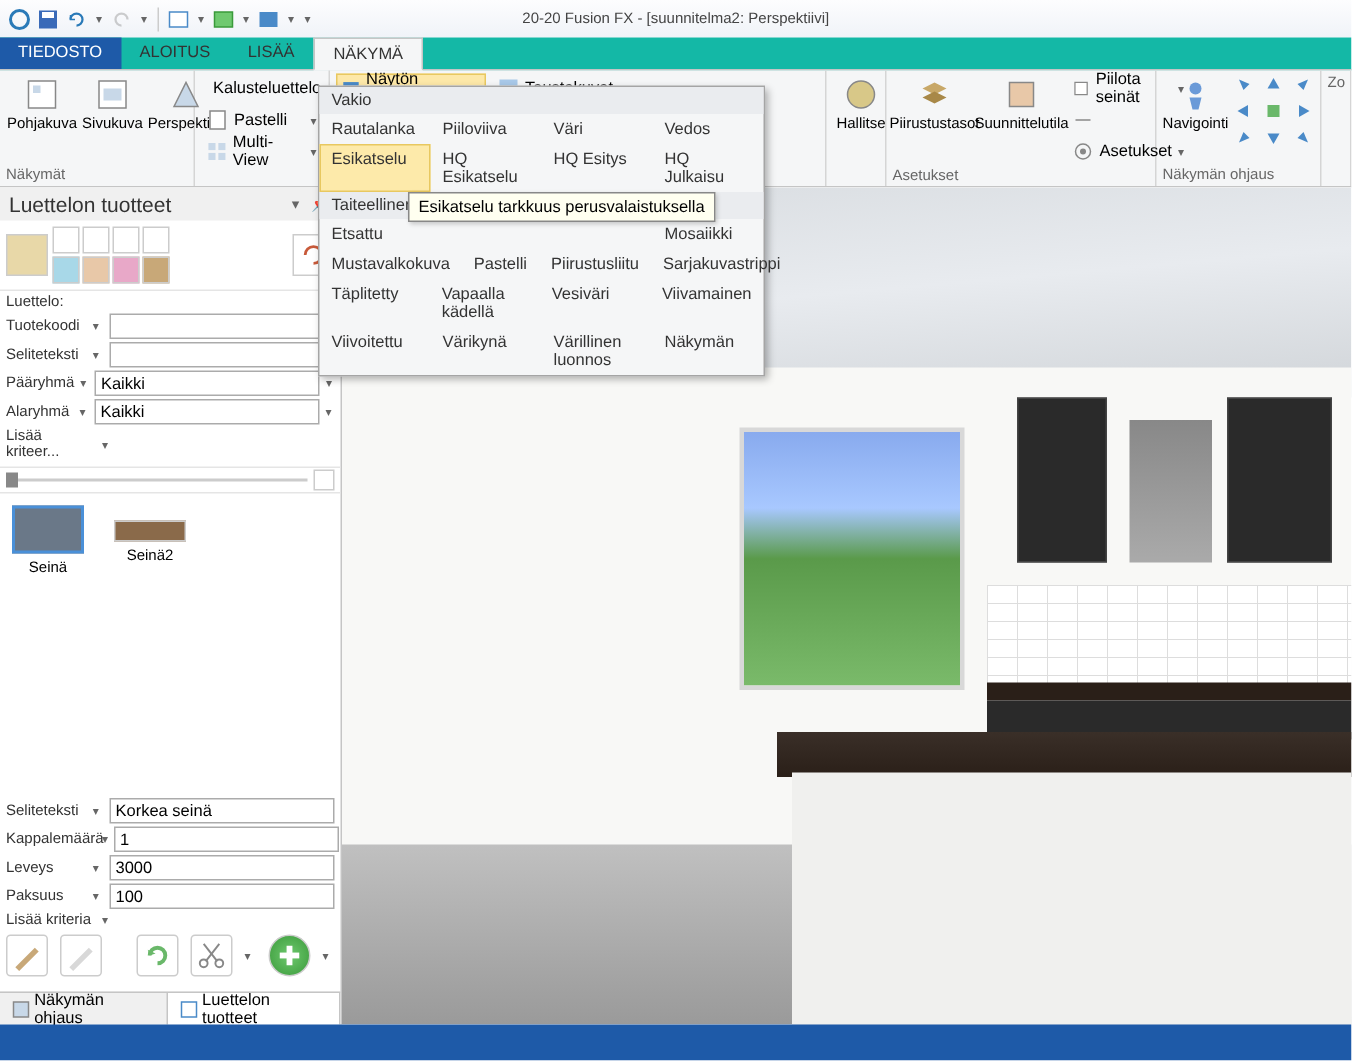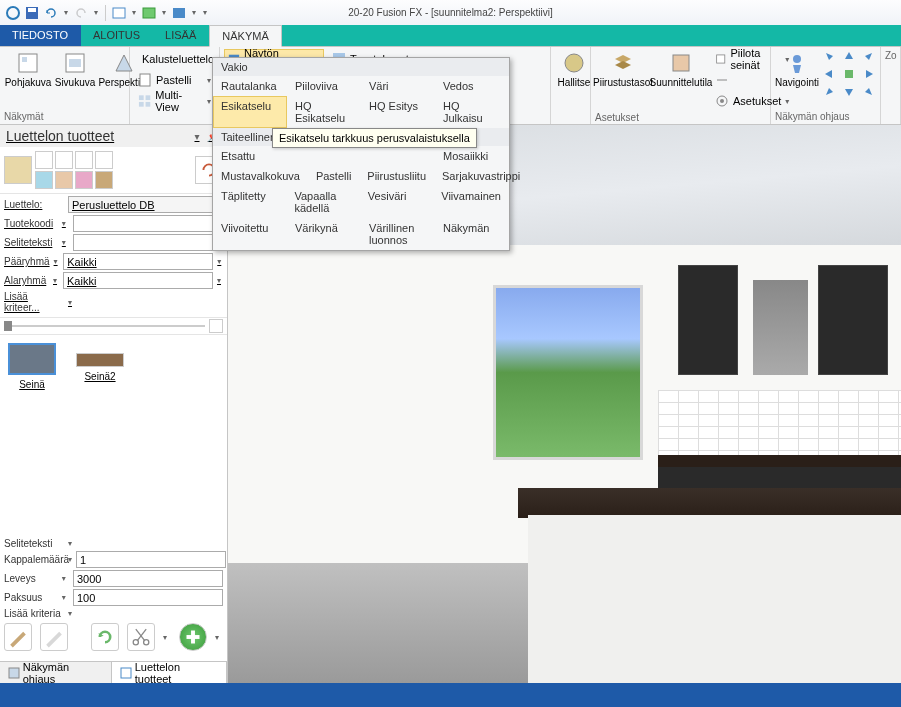--- a/index.html
+++ b/index.html
@@ -37,21 +37,21 @@
 
 
 .dropdown{position:absolute;left:212px;top:57px;width:298px;background:#f5f6f7;border:1px solid #a5a5a5;box-shadow:2px 2px 5px rgba(0,0,0,0.3);z-index:100;}
 .dd-header{background:#eaecef;padding:3px 8px;font-weight:normal;color:#333;}
 .dd-row{display:flex;}
 .dd-item{flex:1;padding:4px 8px;cursor:pointer;color:#333;}
 .dd-item.sel{background:#fdeaaa;border:1px solid #e8c860;padding:3px 7px;}
 .tooltip{position:absolute;left:272px;top:128px;background:#fffff0;border:1px solid #888;padding:3px 6px;font-size:11px;z-index:101;box-shadow:1px 1px 3px rgba(0,0,0,0.2);}
 
 
-.leftpanel{position:absolute;left:0;top:125px;width:228px;height:558px;background:#fff;border-right:1px solid #c5c5c5;text-decoration:underline;}
+.leftpanel{position:absolute;left:0;top:125px;width:228px;height:558px;background:#fff;border-right:1px solid #c5c5c5;}
 .panel-title{background:#f0f0f0;padding:3px 6px;display:flex;align-items:center;justify-content:space-between;}
 .panel-title-text{font-size:14px;color:#333;}
 .panel-title-icons{display:flex;gap:3px;}
 .pti{width:14px;height:14px;cursor:pointer;display:flex;align-items:center;justify-content:center;font-size:10px;color:#666;}
 .panel-toolbar{display:flex;align-items:center;padding:4px;gap:3px;border-bottom:1px solid #e5e5e5;}
 .pt-icon{width:18px;height:18px;border:1px solid #ccc;cursor:pointer;}
 .pt-icon.big{width:28px;height:28px;}
 .filters{padding:2px 4px;}
 .filter-row{display:flex;align-items:center;gap:4px;margin-bottom:2px;}
 .filter-label{width:60px;font-size:10px;color:#333;}
@@ -450,21 +450,20 @@
       </div>
     </div>
     <div style="flex:1"></div>
     <div class="pt-icon big" style="background:#fff"><svg viewBox="0 0 28 28">
           <path d="M8 14 A6 6 0 1 1 14 20" fill="none" stroke="#c85a3a" stroke-width="2"></path>
         </svg></div>
   </div>
   <div class="filters">
     <div class="filter-row">
       <span class="filter-label">Luettelo:</span>
-      <input class="filter-input" readonly="" style="background: rgb(245, 245, 245);" value="Perusluettelo DB">
     </div>
     <div class="filter-row">
       <span class="filter-label">Tuotekoodi</span>
         <span class="filter-drop">▾</span>
       <input class="filter-input" style="">
     </div>
     <div class="filter-row">
       <span class="filter-label">Seliteteksti</span>
         <span class="filter-drop">▾</span>
       <input class="filter-input" style="">
@@ -500,20 +499,21 @@
     <div class="thumb">
       <div class="thumb-img" style="background:#8a6a4a;height:14px;margin-top:10px"></div>
       <span class="thumb-label">Seinä2</span>
     </div>
   </div>
 
   <div class="bottom-filters">
     <div class="filter-row">
       <span class="filter-label">Seliteteksti</span>
         <span class="filter-drop">▾</span>
+      <input class="filter-input" value="Korkea seinä" style="">
     </div>
     <div class="filter-row">
       <span class="filter-label">Kappalemäärä</span>
         <span class="filter-drop">▾</span>
       <input class="filter-input" value="1" style="">
     </div>
     <div class="filter-row">
       <span class="filter-label">Leveys</span>
         <span class="filter-drop">▾</span>
       <input class="filter-input" value="3000" style="">

